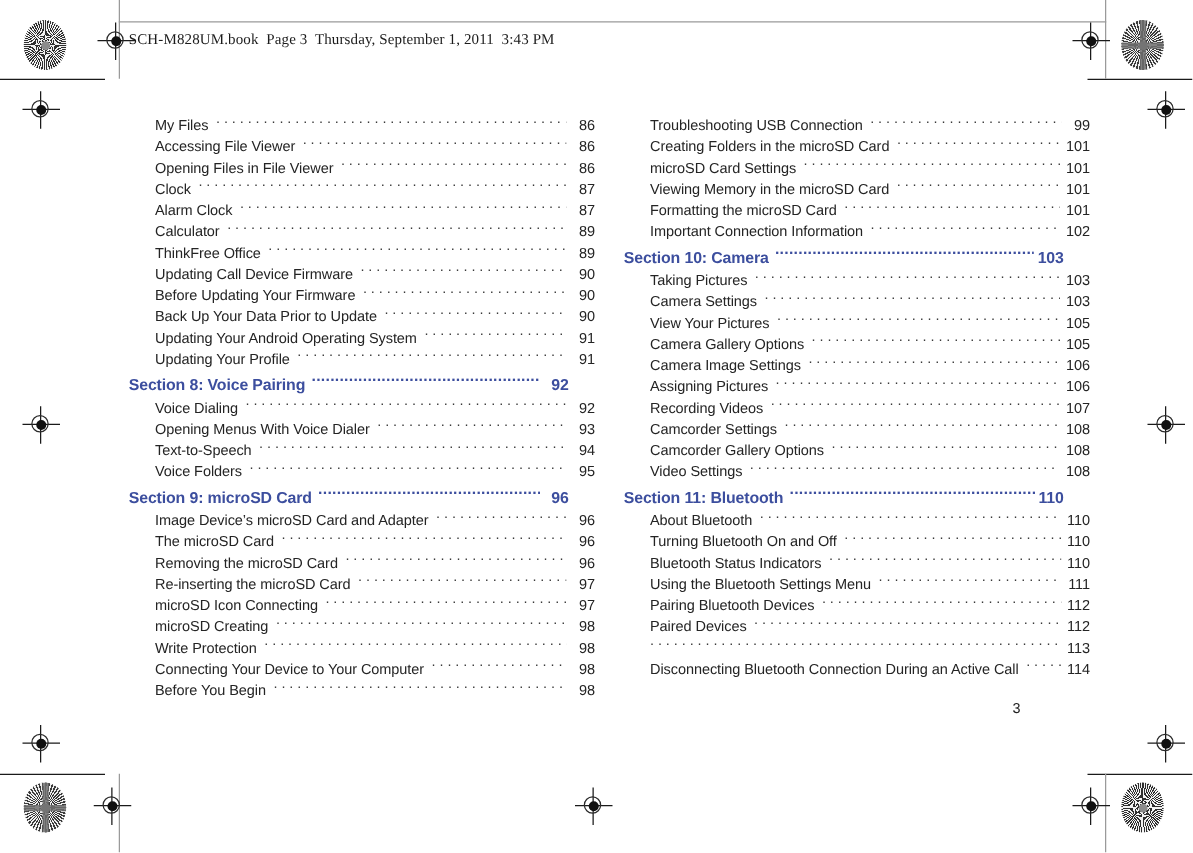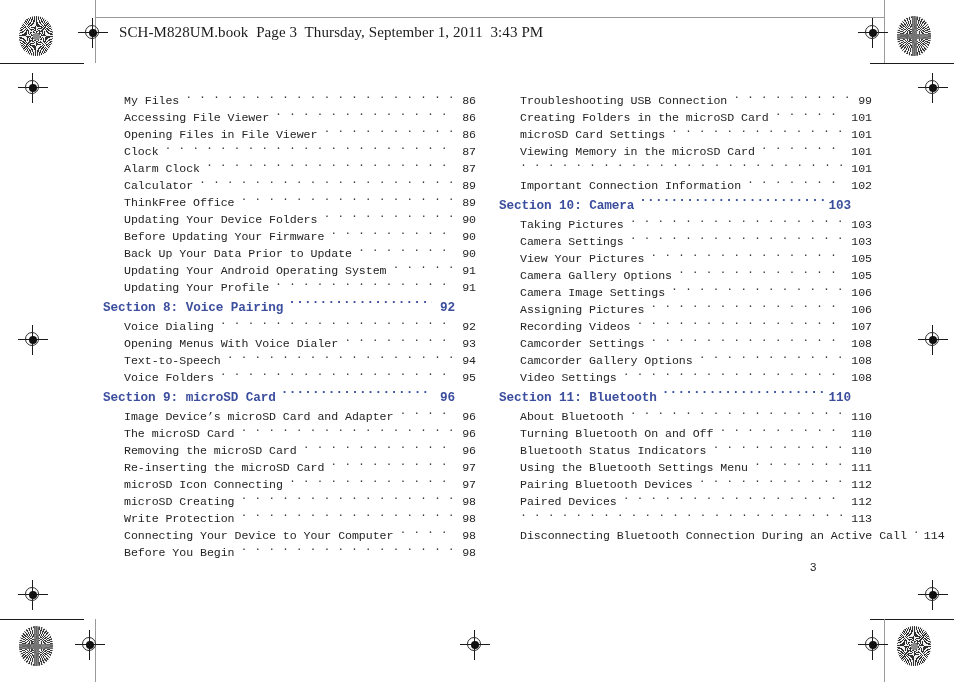--- a/index.html
+++ b/index.html
@@ -62,40 +62,39 @@
     position: absolute; left: 50%; top: 50%;
     width: 7px; height: 7px; margin: -3.5px 0 0 -3.5px;
     background: #8c8c8c; border-radius: 50%;
   }
 
   
   .slug {
     position: absolute;
     left: 103px; top: 24px;
     font-family: "Liberation Serif", serif;
-    font-size: 15px;
+    font-size: 12px;
     color: #1b1b1b;
     letter-spacing: .1px;
     white-space: pre;
-    margin-left: 16px;
   }
 
   
   .page {
     position: absolute;
     left: 0; top: 0; right: 0; bottom: 0;
   }
   .cols {
     position: absolute;
     left: 103px; top: 92px;
     width: 748px;
     display: flex;
     gap: 44px;
   }
-  .col { width: 352px; font-family: Liberation Mono, monospace; }
+  .col { width: 352px; }
 
   .toc-section,
   .toc-entry {
     display: flex;
     align-items: baseline;
     width: 100%;
     white-space: nowrap;
   }
 
   
@@ -302,21 +301,21 @@
           <span class="title">Calculator</span>
           <span class="leader"></span>
           <span class="pnum">89</span>
         </div>
         <div class="toc-entry">
           <span class="title">ThinkFree Office</span>
           <span class="leader"></span>
           <span class="pnum">89</span>
         </div>
         <div class="toc-entry">
-          <span class="title">Updating Your Device Folders</span>
+          <span class="title">Updating Call Device Firmware</span>
           <span class="leader"></span>
           <span class="pnum">90</span>
         </div>
         <div class="toc-entry">
           <span class="title">Before Updating Your Firmware</span>
           <span class="leader"></span>
           <span class="pnum">90</span>
         </div>
         <div class="toc-entry">
           <span class="title">Back Up Your Data Prior to Update</span>
@@ -424,20 +423,21 @@
           <span class="title">microSD Card Settings</span>
           <span class="leader"></span>
           <span class="pnum">101</span>
         </div>
         <div class="toc-entry">
           <span class="title">Viewing Memory in the microSD Card</span>
           <span class="leader"></span>
           <span class="pnum">101</span>
         </div>
         <div class="toc-entry">
+          <span class="title">Formatting the microSD Card</span>
           <span class="leader"></span>
           <span class="pnum">101</span>
         </div>
         <div class="toc-entry">
           <span class="title">Important Connection Information</span>
           <span class="leader"></span>
           <span class="pnum">102</span>
         </div>
         <div class="toc-section">
           <span class="title">Section 10:  Camera</span>

